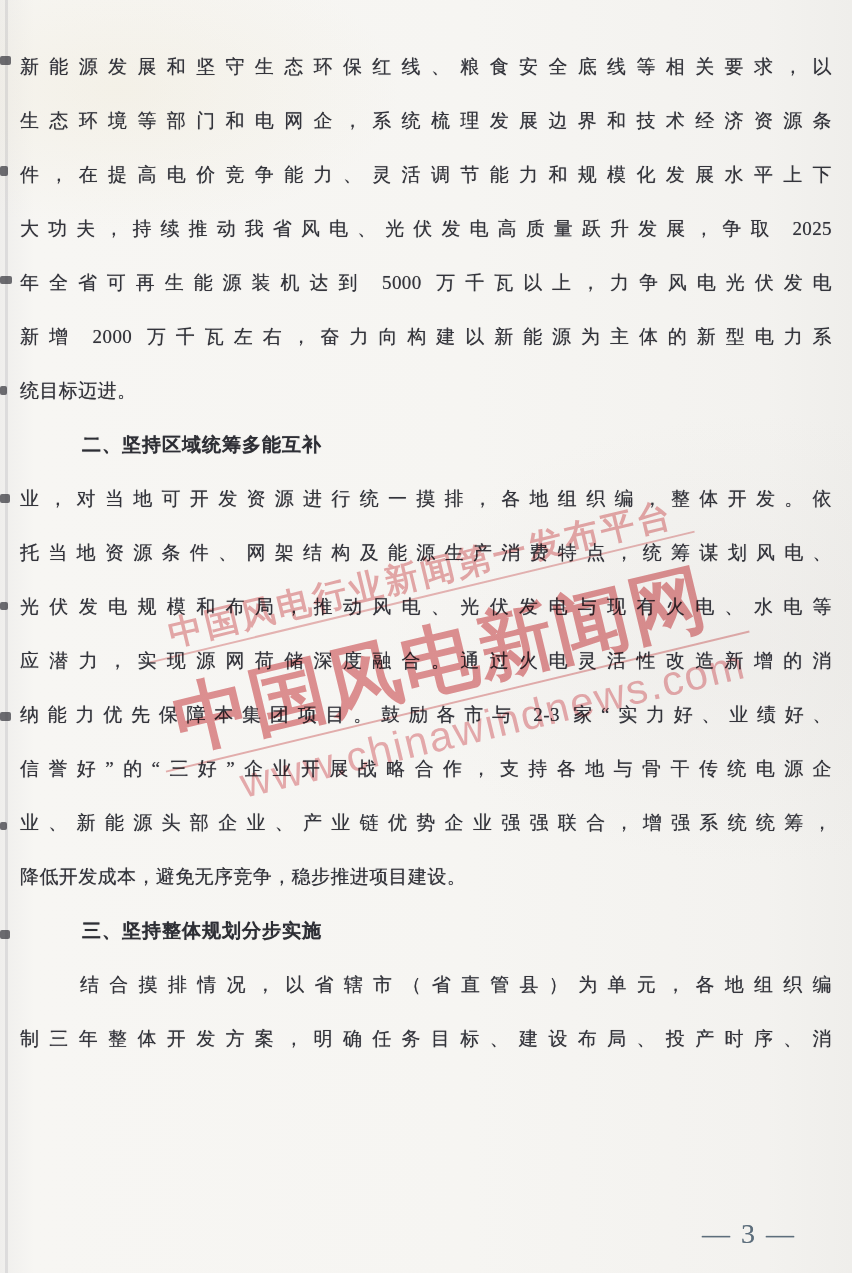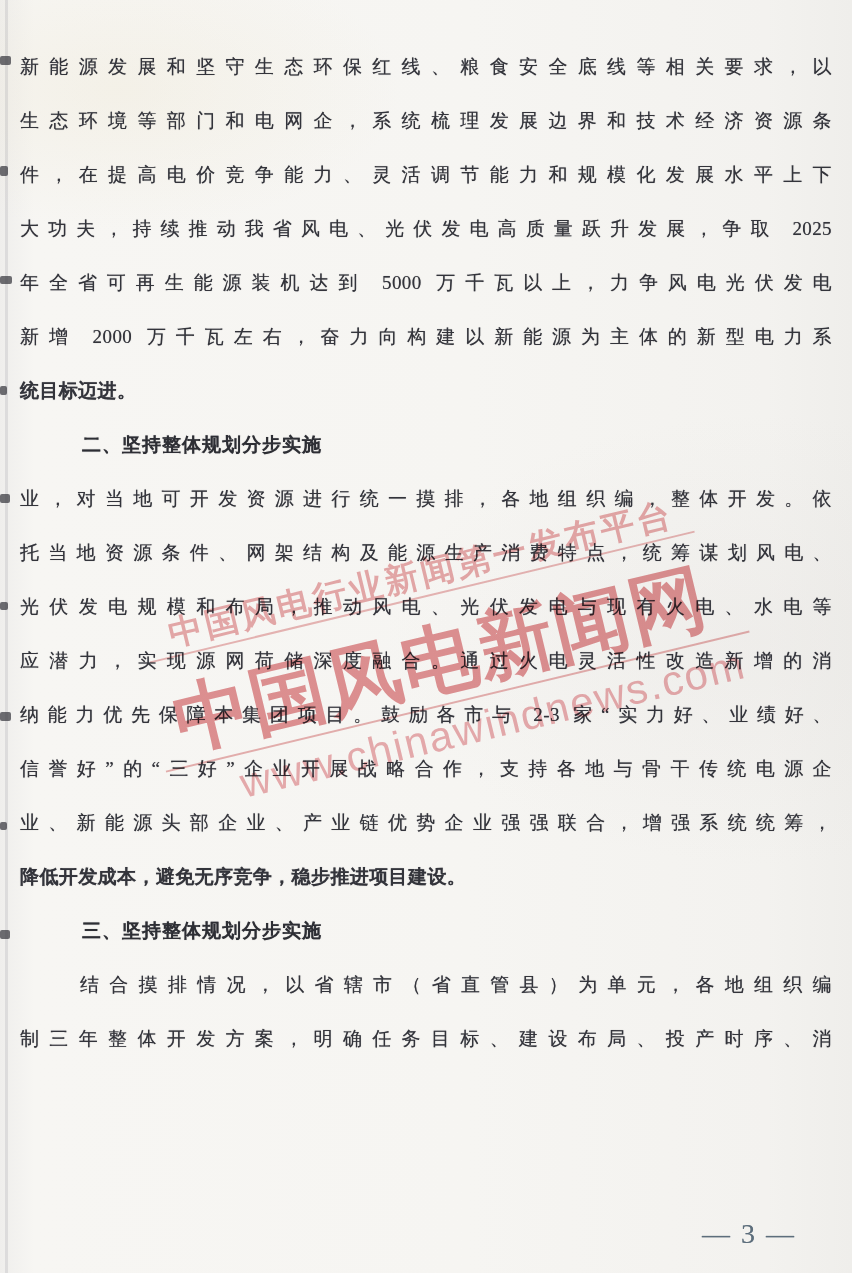--- a/index.html
+++ b/index.html
@@ -32,21 +32,21 @@
     height:54px;line-height:54px;
     white-space:nowrap;
     letter-spacing:0.4px;
   }
   .para{
     white-space:normal;
     text-align:justify;
     text-align-last:justify;
     text-justify:inter-ideograph;
   }
-  .para-end{text-align:right;text-align-last:left;font-weight:bold;}
+  .para-end{text-align:right;text-align-last:left;}
   .indent{padding-left:60px;}
   .heading{
     font-weight:700;
     padding-left:62px;
     color:#2d2e34;
     letter-spacing:1px;
   }
   .page-number{
     position:absolute;top:1214px;right:56px;
     font-size:28px;line-height:40px;
@@ -111,21 +111,21 @@
   <div class="smudge" style="left:0;top:930px;width:10px;height:9px;"></div>
 
   <div class="doc-body">
       <div class="line para">新能源发展和坚守生态环保红线、粮食安全底线等相关要求，以</div>
       <div class="line para">生态环境等部门和电网企，系统梳理发展边界和技术经济资源条</div>
       <div class="line para">件，在提高电价竞争能力、灵活调节能力和规模化发展水平上下</div>
       <div class="line para">大功夫，持续推动我省风电、光伏发电高质量跃升发展，争取 2025</div>
       <div class="line para">年全省可再生能源装机达到 5000 万千瓦以上，力争风电光伏发电</div>
       <div class="line para">新增 2000 万千瓦左右，奋力向构建以新能源为主体的新型电力系</div>
       <div class="line para-end">统目标迈进。</div>
-      <div class="line heading">二、坚持整体规划分步实施</div>
+      <div class="line heading">二、坚持区域统筹多能互补</div>
       <div class="line para">业，对当地可开发资源进行统一摸排，各地组织编，整体开发。依</div>
       <div class="line para">托当地资源条件、网架结构及能源生产消费特点，统筹谋划风电、</div>
       <div class="line para">光伏发电规模和布局，推动风电、光伏发电与现有火电、水电等</div>
       <div class="line para">应潜力，实现源网荷储深度融合。通过火电灵活性改造新增的消</div>
       <div class="line para">纳能力优先保障本集团项目。鼓励各市与 2-3 家“实力好、业绩好、</div>
       <div class="line para">信誉好”的“三好”企业开展战略合作，支持各地与骨干传统电源企</div>
       <div class="line para">业、新能源头部企业、产业链优势企业强强联合，增强系统统筹，</div>
       <div class="line para-end">降低开发成本，避免无序竞争，稳步推进项目建设。</div>
       <div class="line heading">三、坚持整体规划分步实施</div>
       <div class="line para indent">结合摸排情况，以省辖市（省直管县）为单元，各地组织编</div>

